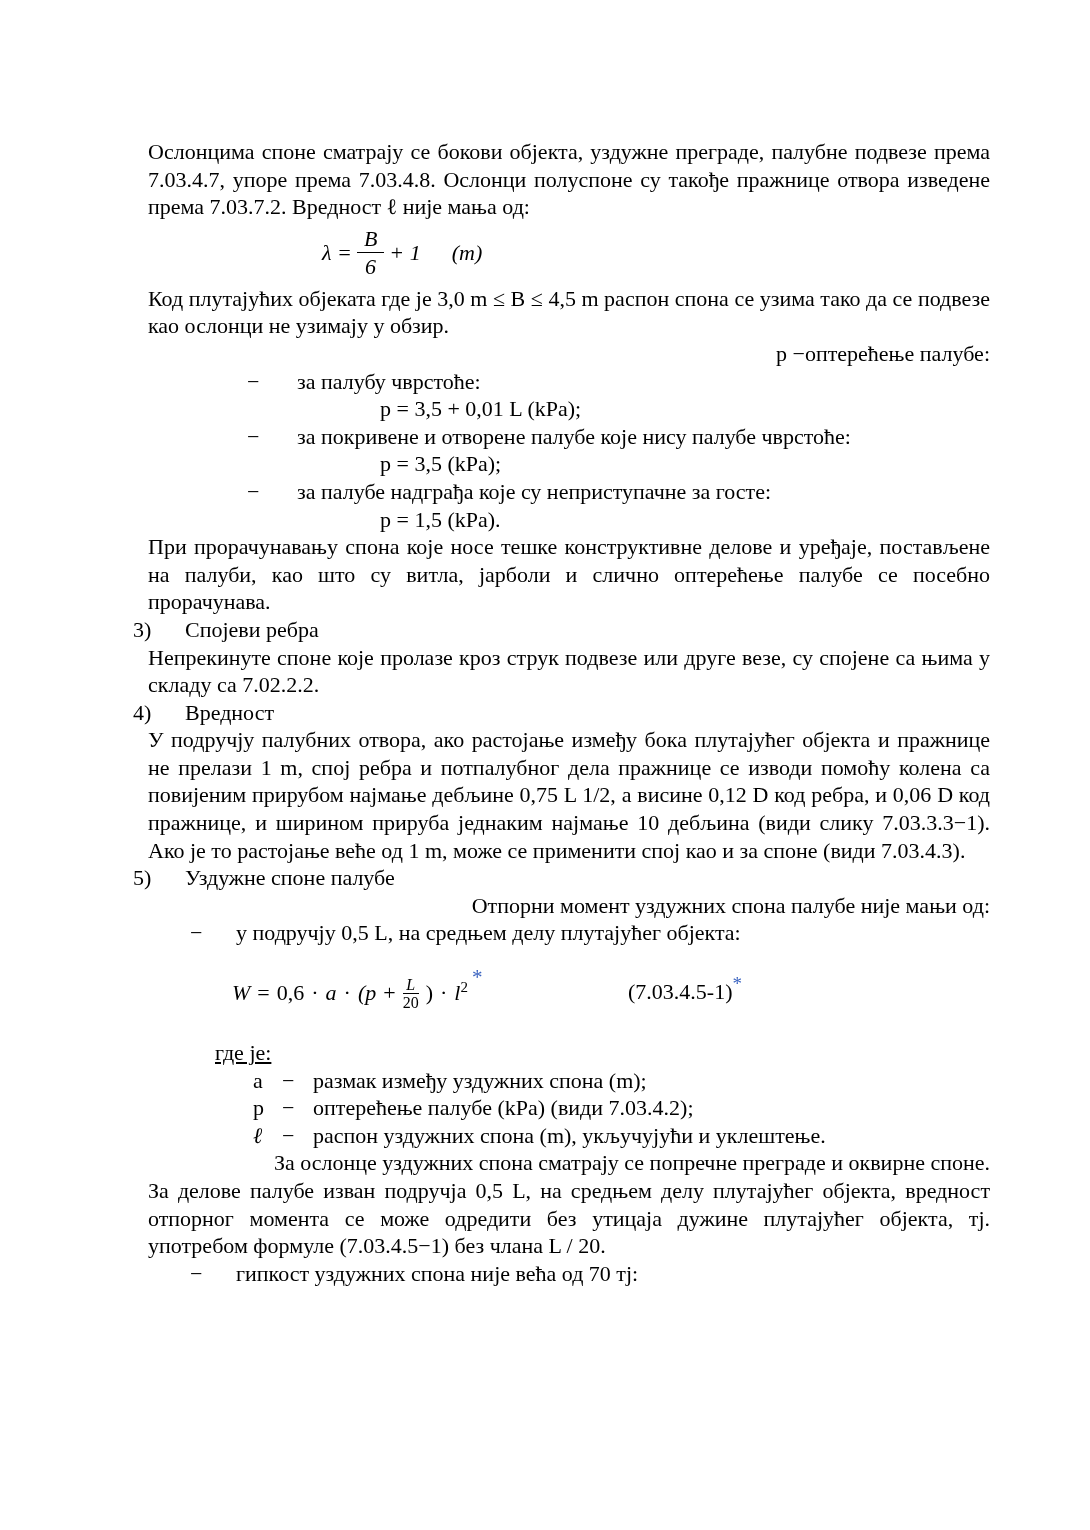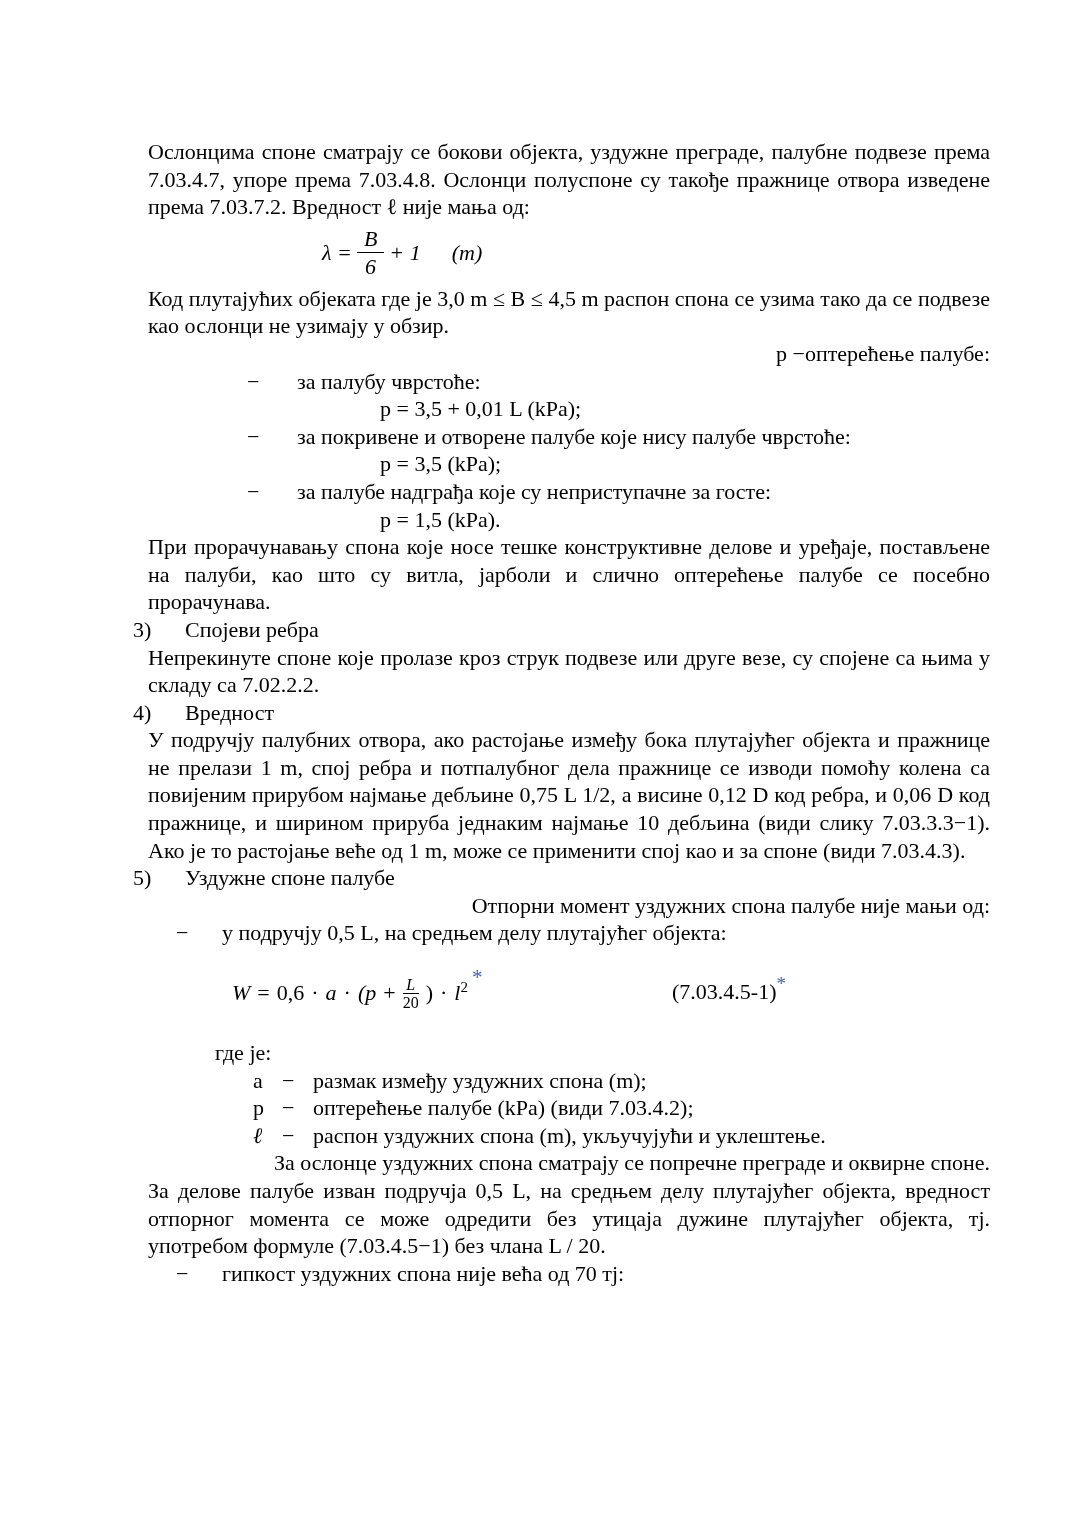--- a/index.html
+++ b/index.html
@@ -29,23 +29,23 @@
   .numbered .ittl { margin-left:37px; display:inline-block; }
 
   
   .dl-head { margin-left:135px;text-align:right; }
   .dl-head .dl-sym { display:inline-block; width:44px; }
   .sub-bullet { margin-left:99px;font-family:Liberation Serif, serif; }
   .sub-bullet .dash { display:inline-block; width:50px; }
   .sub-formula { margin-left:232px; }
 
   
-  .b5 { margin-left:28px; }
+  .b5 { margin-left:42px; }
   .b5 .dash { display:inline-block; width:46px; }
-  .where { margin-left:67px; }
+  .where { margin-left:67px;text-decoration:underline; }
 
   
   .def { margin-left:105px; }
   .def .def-sym { display:inline-block; width:29px; }
   .def .def-dash { display:inline-block; width:31px; }
 
   
   .it { font-style:italic; }
   .fblock { display:flex; align-items:center; }
   .lam { height:64px; margin-left:174px; gap:5px; }
@@ -56,21 +56,21 @@
 
   .wblock { position:relative; height:92px; margin-left:84px; display:flex; align-items:center; gap:7px; }
   .wblock .wfrac { font-size:16px; line-height:17px; }
   .wblock .wfrac .fnum { border-bottom:1px solid #000; padding:0 3px; }
   .wexp { font-size:15px; vertical-align:super; line-height:0; }
   .wstar {
     color:var(--asterisk-color,#3b64c0);
     font-size:21px;
     position:relative; top:-16px; left:4px;
   }
-  .wref { position:absolute; left:396px; top:50%; transform:translateY(-55%); white-space:nowrap;margin-left:44px; }
+  .wref { position:absolute; left:396px; top:50%; transform:translateY(-55%); white-space:nowrap; }
   .wref .refstar {
     color:var(--asterisk-color,#3b64c0);
     font-size:19px; vertical-align:super; line-height:0;
   }
 </style>
 </head>
 <body>
 
 <div class="sheet">
   <div class="bodytext">

